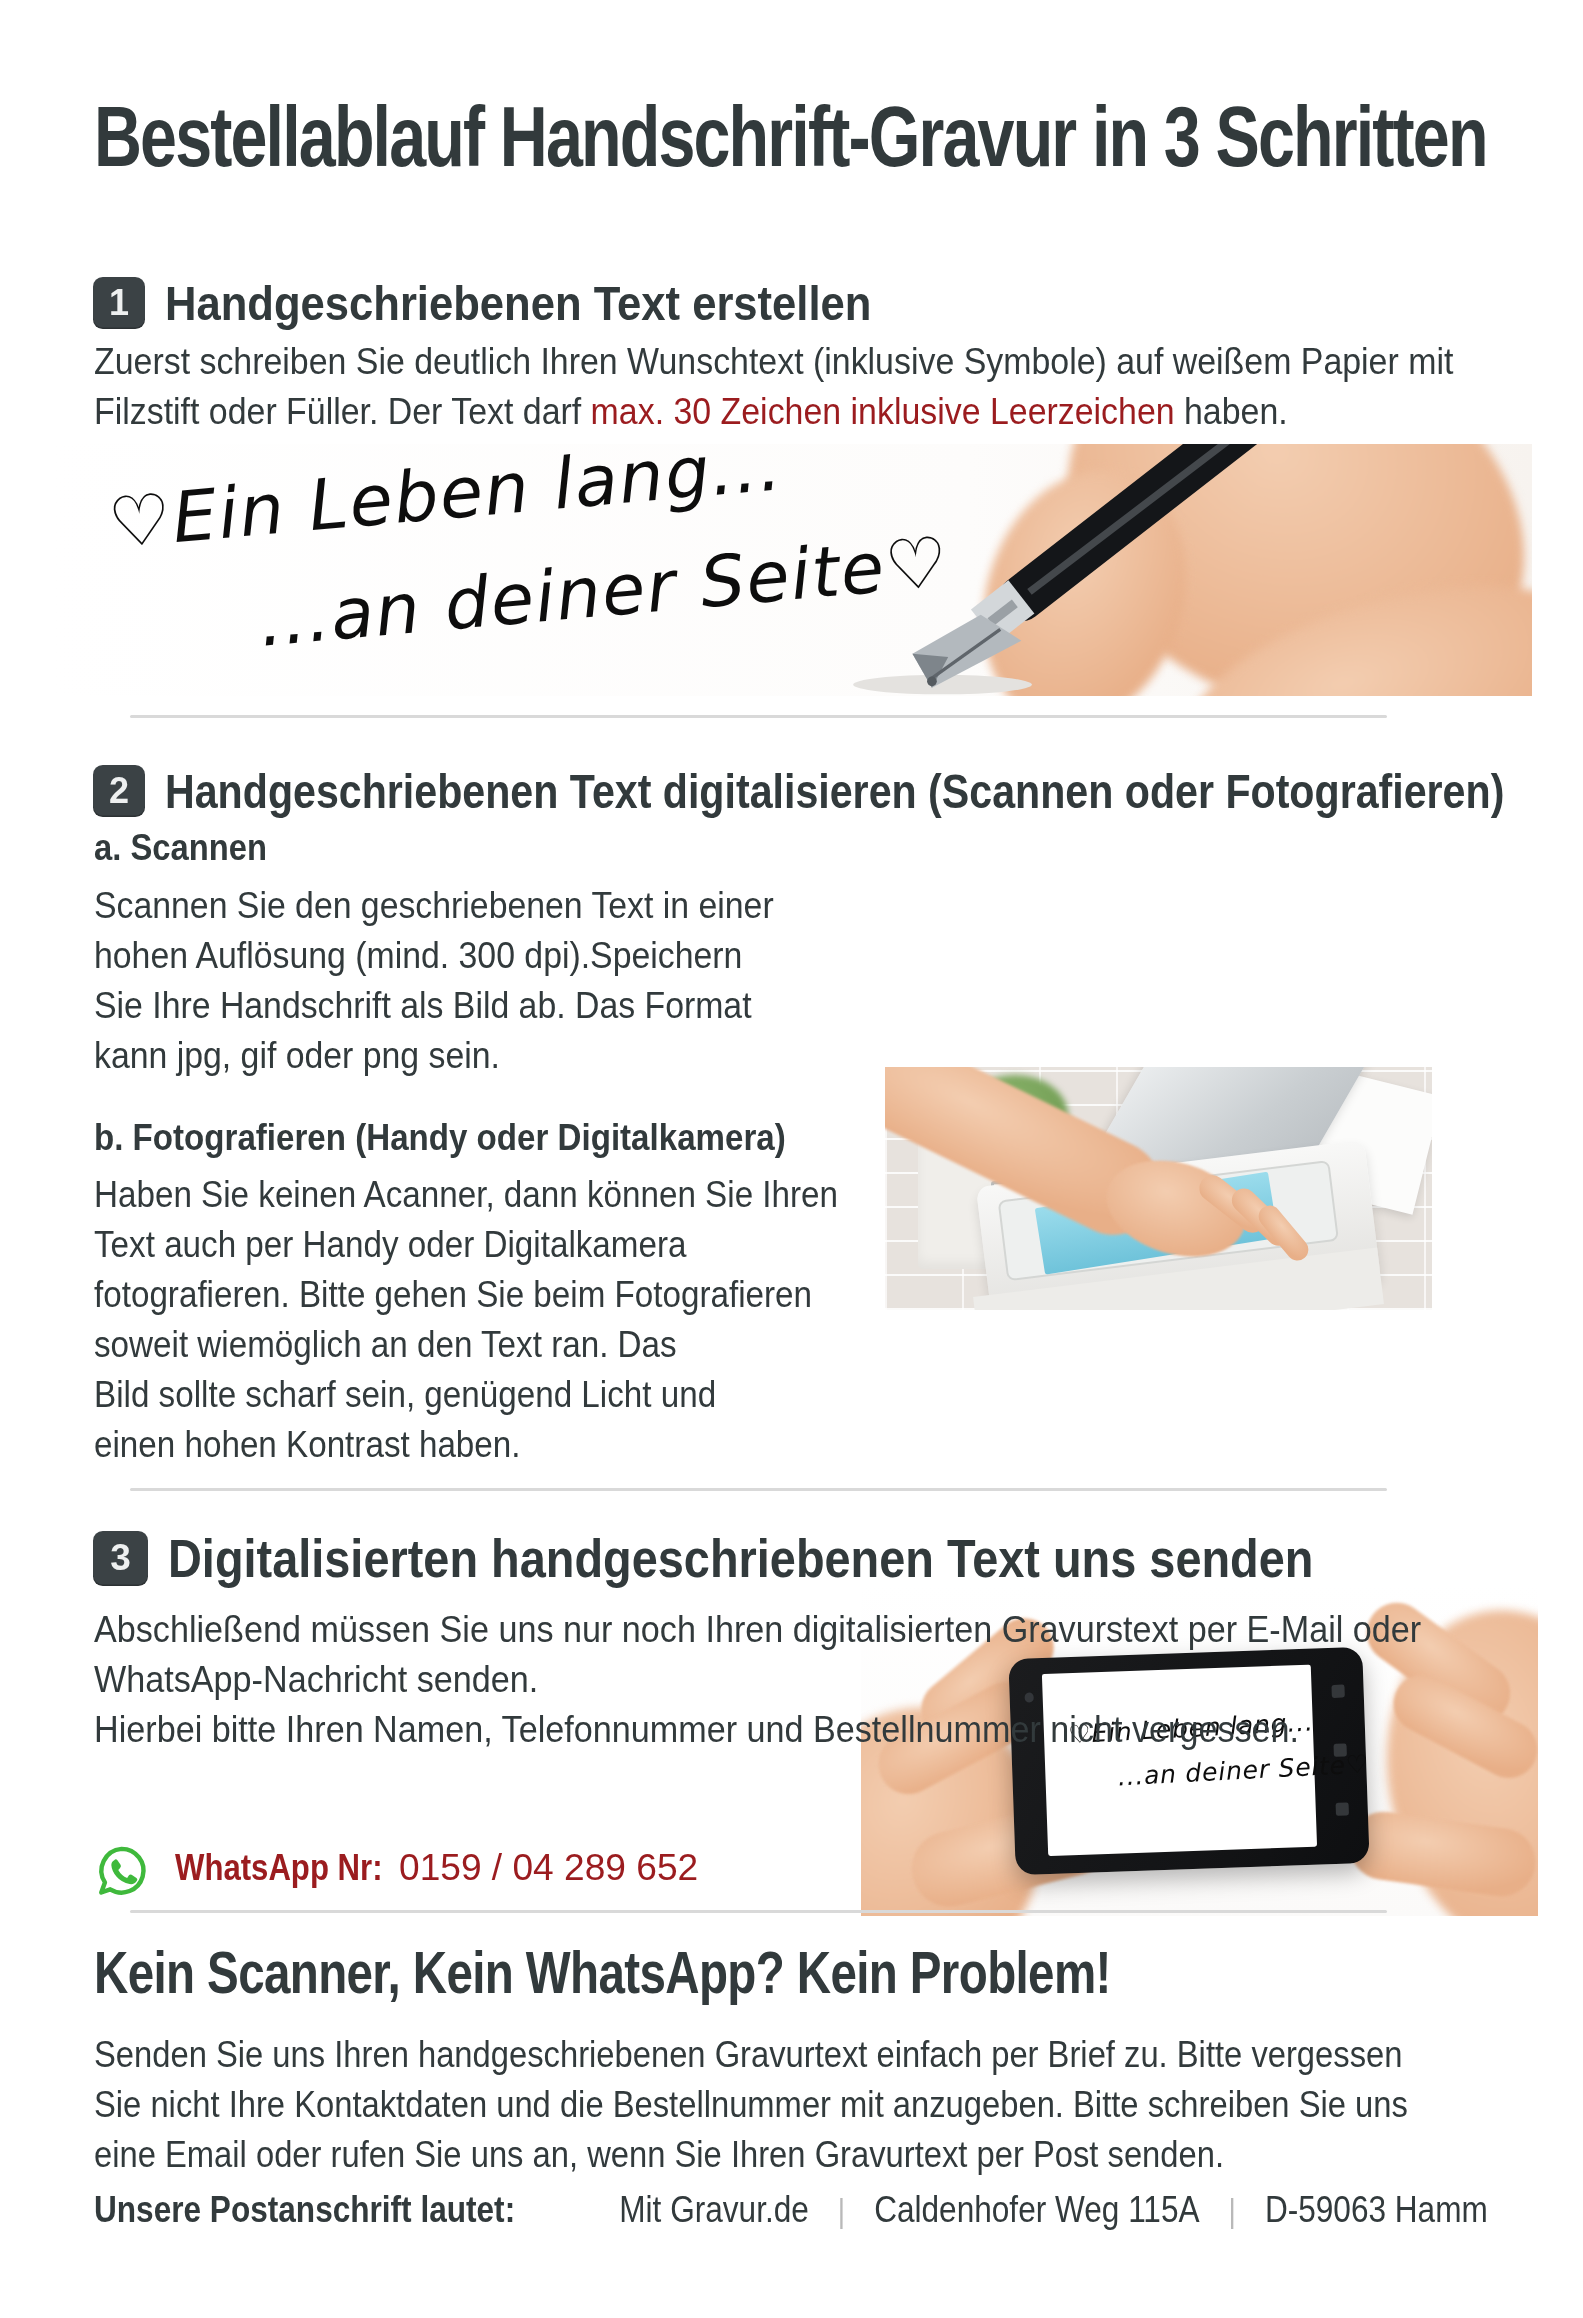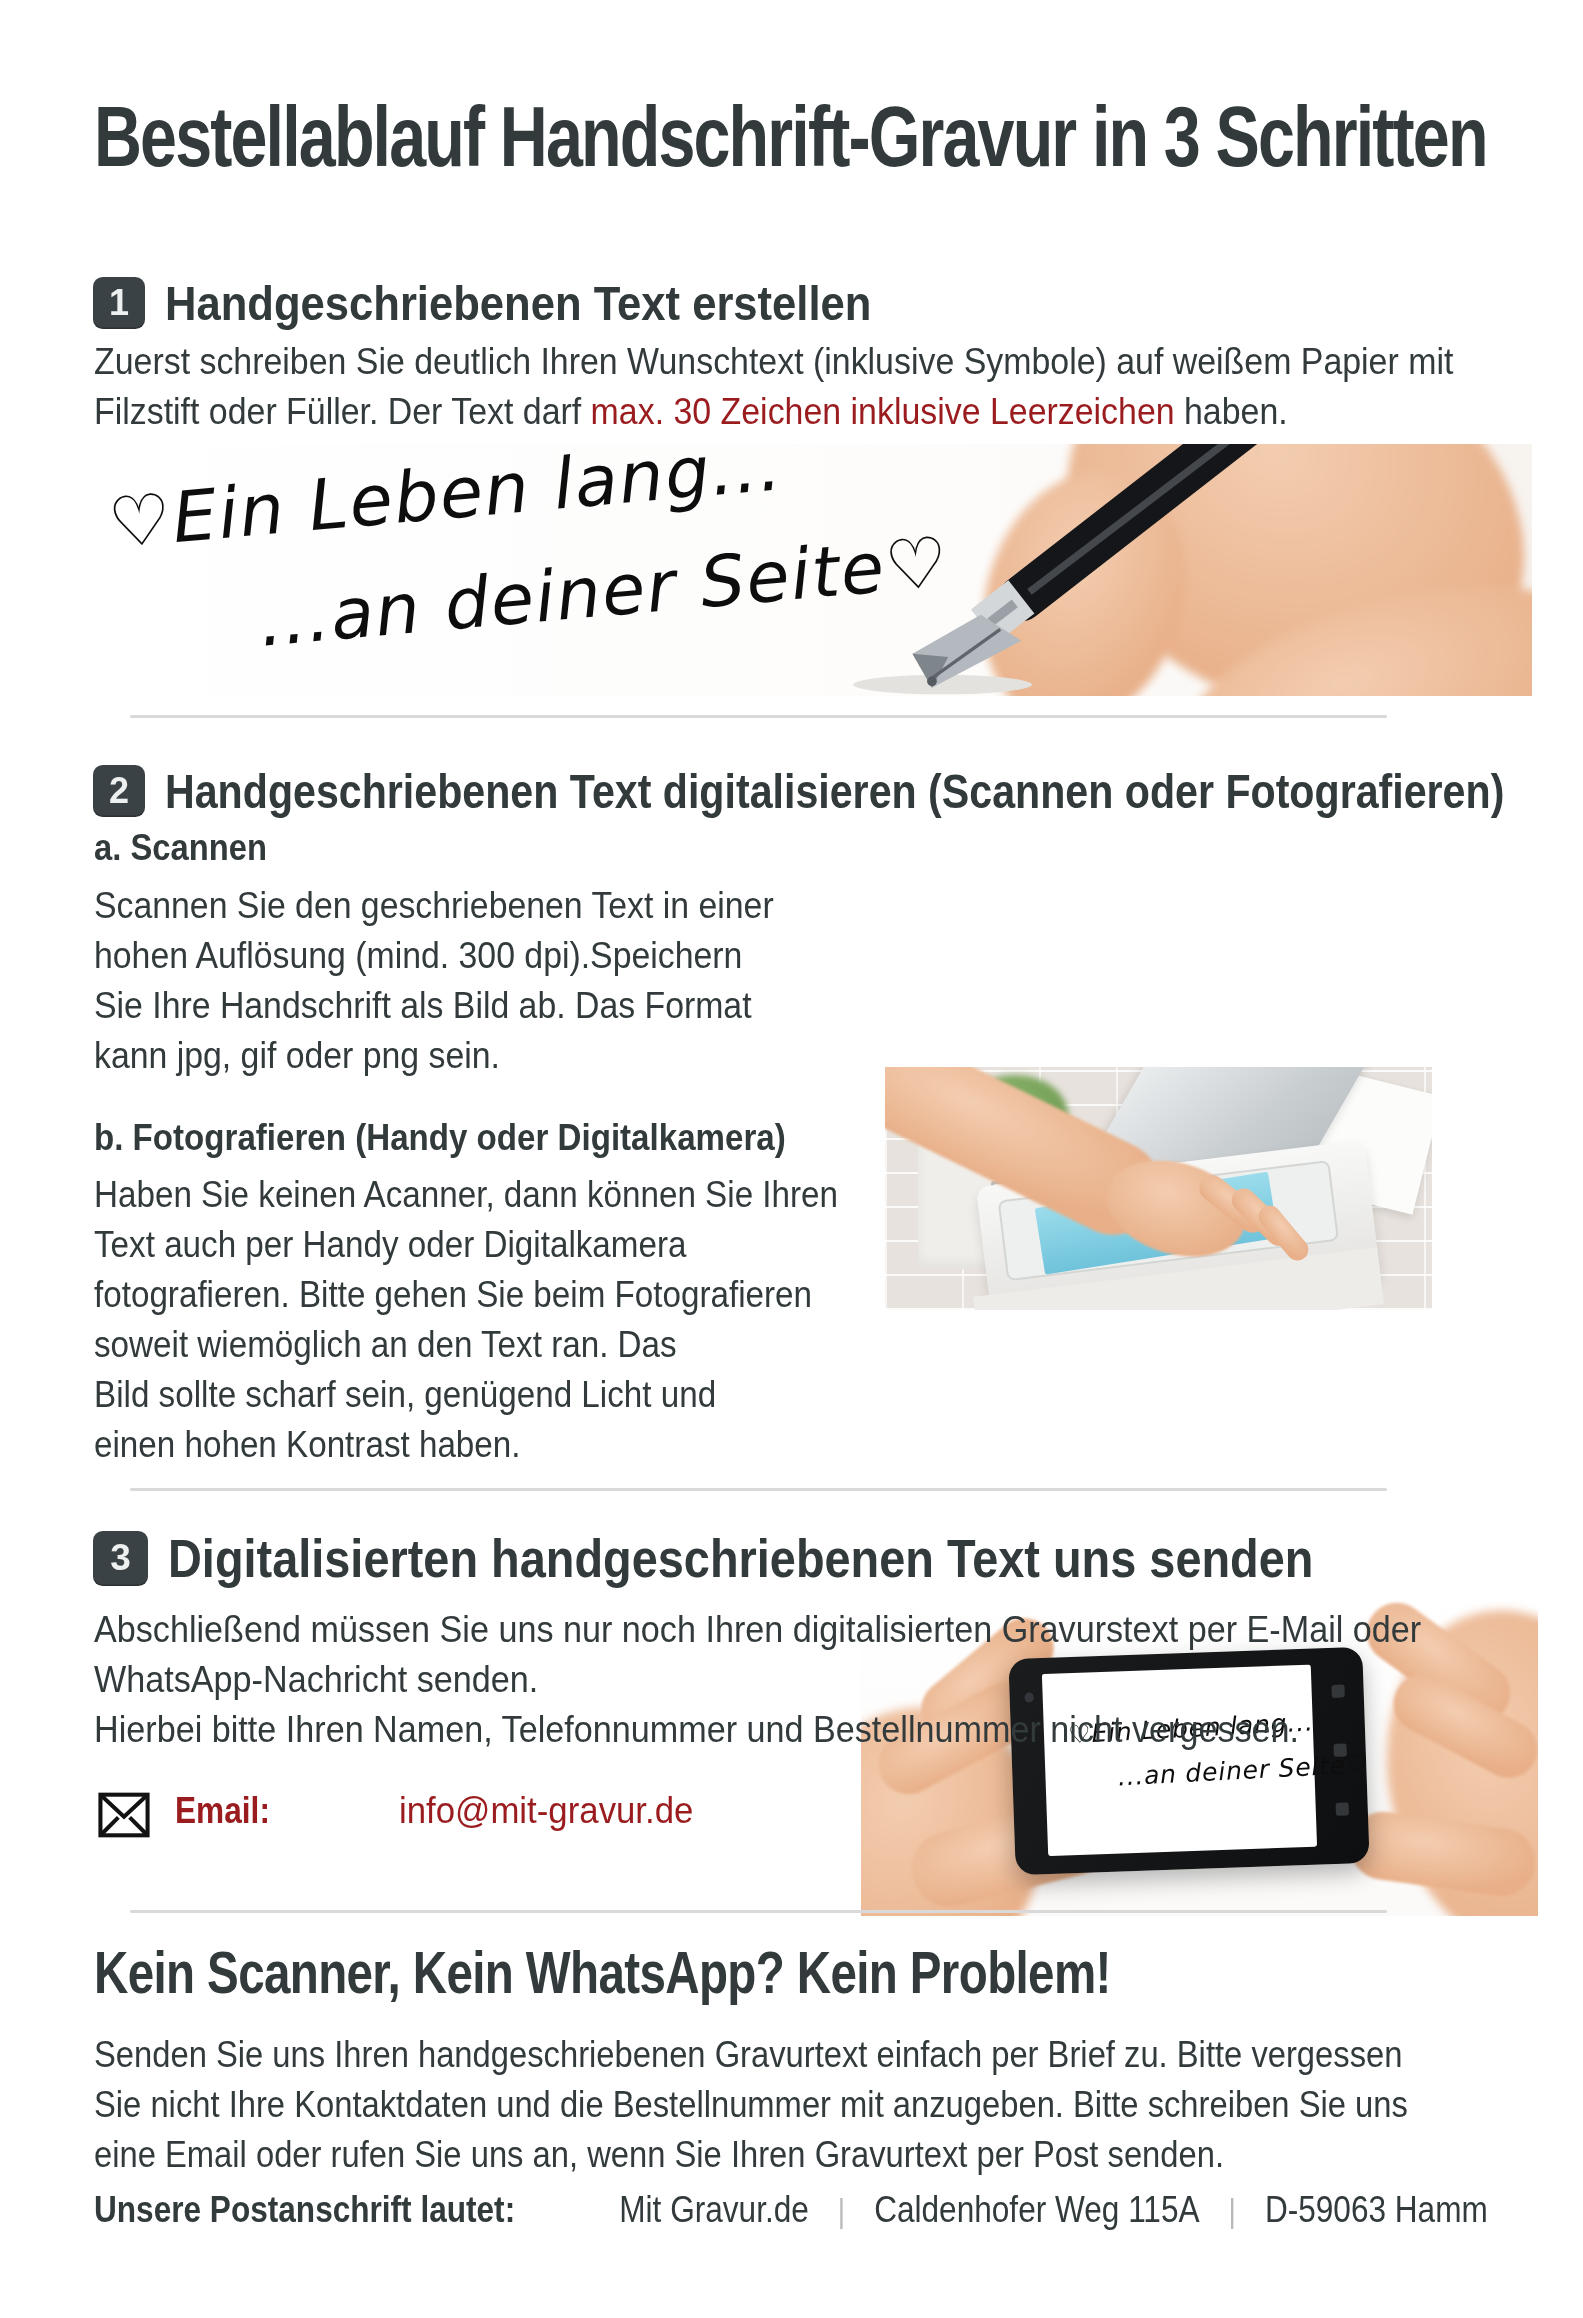--- a/index.html
+++ b/index.html
@@ -134,30 +134,29 @@
 
   <div class="abs steprow" style="left:93px;top:1527px;">
     <div class="badge" style="width:55px;height:55px;font-size:37px;">3</div>
     <span class="head fit" style="font-size: 54px; transform: scaleX(0.868217);">Digitalisierten handgeschriebenen Text uns senden</span>
   </div>
 
   <span class="abs body-text fit" style="left: 94px; top: 1605px; transform: scaleX(0.92323);">Abschließend müssen Sie uns nur noch Ihren digitalisierten Gravurstext per E-Mail oder
 WhatsApp-Nachricht senden.
 Hierbei bitte Ihren Namen, Telefonnummer und Bestellnummer nicht vergessen.</span>
 
-  <div class="abs" style="left:0;top:1790px;width:1584px;height:50px;">
-    <svg class="abs" style="left:98px;top:1.6px;" width="52" height="46" viewBox="0 0 64 56">
-      <rect x="3" y="3" width="58" height="50" fill="none" stroke="#121212" stroke-width="5"></rect>
-      <path d="M4 4 L32 30 L60 4" fill="none" stroke="#121212" stroke-width="5"></path>
-      <path d="M4 52 L25 31 M60 52 L39 31" fill="none" stroke="#121212" stroke-width="5"></path>
+
+  <div class="abs" style="left:0;top:1844px;width:1584px;height:54px;">
+    <svg class="abs" style="left:94px;top:0;" width="55" height="55" viewBox="0 0 68 68">
+      <path d="M34 6 a27 27 0 1 1 -14 50 L9 60 L13.5 47.5 A27 27 0 0 1 34 6 Z" fill="none" stroke="#3fb93c" stroke-width="5.5" stroke-linejoin="round"></path>
+      <path d="M25 20 q2 -2 4 0 l4 6 q1 2 -1 4 l-2 2 q4 7 11 10 l2 -3 q1.5 -2 3.5 -1 l6 4 q2 1.5 0.5 3.5 q-3 5 -9 4 q-10 -2 -16 -9 q-6 -7 -6.5 -14 q-0.5 -4 3.5 -6.5 Z" fill="#3fb93c"></path>
     </svg>
-    <span class="abs contact-label fit" style="left: 175px; top: 0px; transform: scaleX(0.854782);">Email:</span>
-    <span class="abs contact-value fit" style="left: 399px; top: 0px; transform: scaleX(0.940157);">info@mit-gravur.de</span>
+    <span class="abs contact-label fit" style="left: 175px; top: 3.3px; transform: scaleX(0.841376);">WhatsApp Nr:</span>
+    <span class="abs contact-value fit" style="left: 399px; top: 3.3px; transform: scaleX(1.00295);">0159 / 04 289 652</span>
   </div>
-
 
   <div class="abs divider" style="left:130px;top:1910px;width:1257px;"></div>
 
   <h2 class="abs head fit" style="left: 94px; top: 1939px; font-size: 59px; letter-spacing: -0.8px; transform: scaleX(0.806111);">Kein Scanner, Kein WhatsApp? Kein Problem!</h2>
 
   <span class="abs body-text fit" style="left: 94px; top: 2030px; transform: scaleX(0.884762);">Senden Sie uns Ihren handgeschriebenen Gravurtext einfach per Brief zu. Bitte vergessen
 Sie nicht Ihre Kontaktdaten und die Bestellnummer mit anzugeben. Bitte schreiben Sie uns
 eine Email oder rufen Sie uns an, wenn Sie Ihren Gravurtext per Post senden.</span>
 
   <div class="abs footer-row fit" style="left: 94px; top: 2189px; transform: scaleX(0.853478);">

